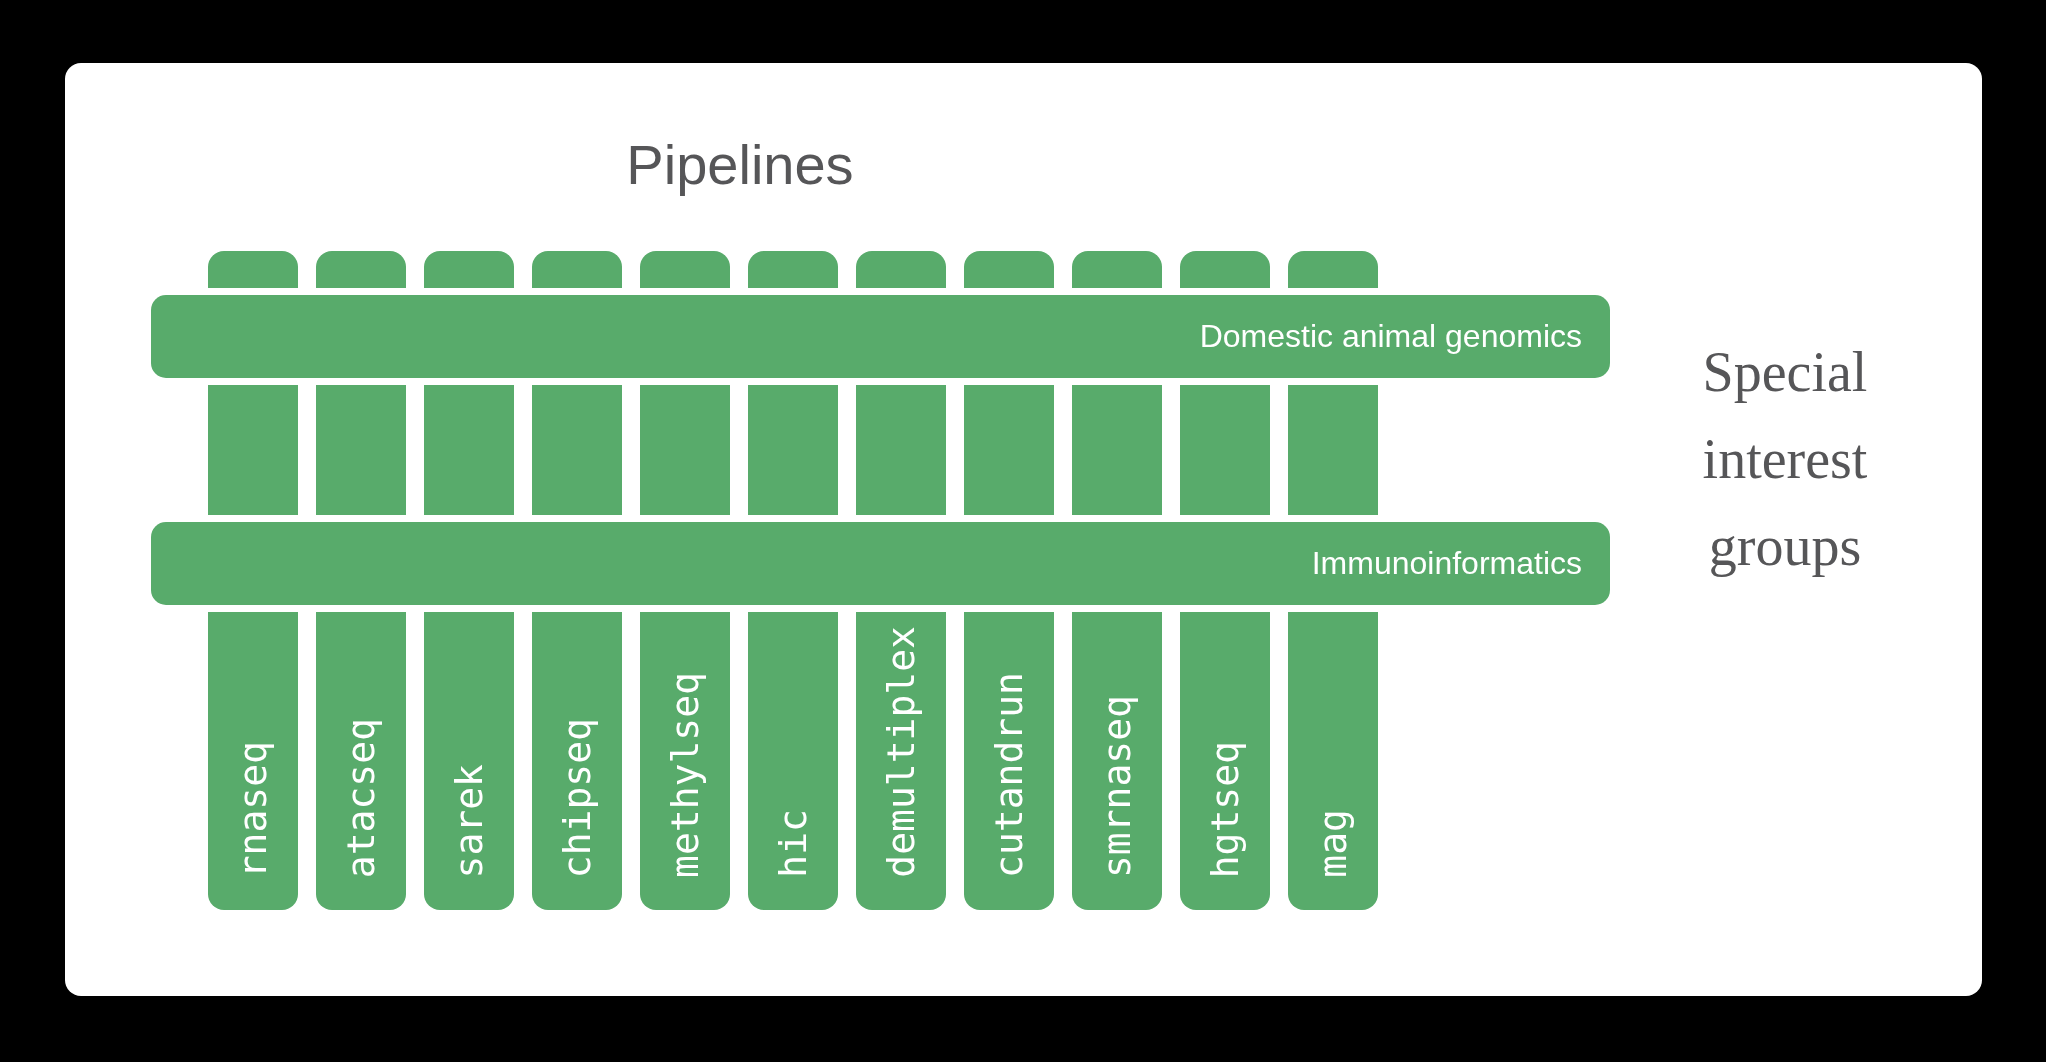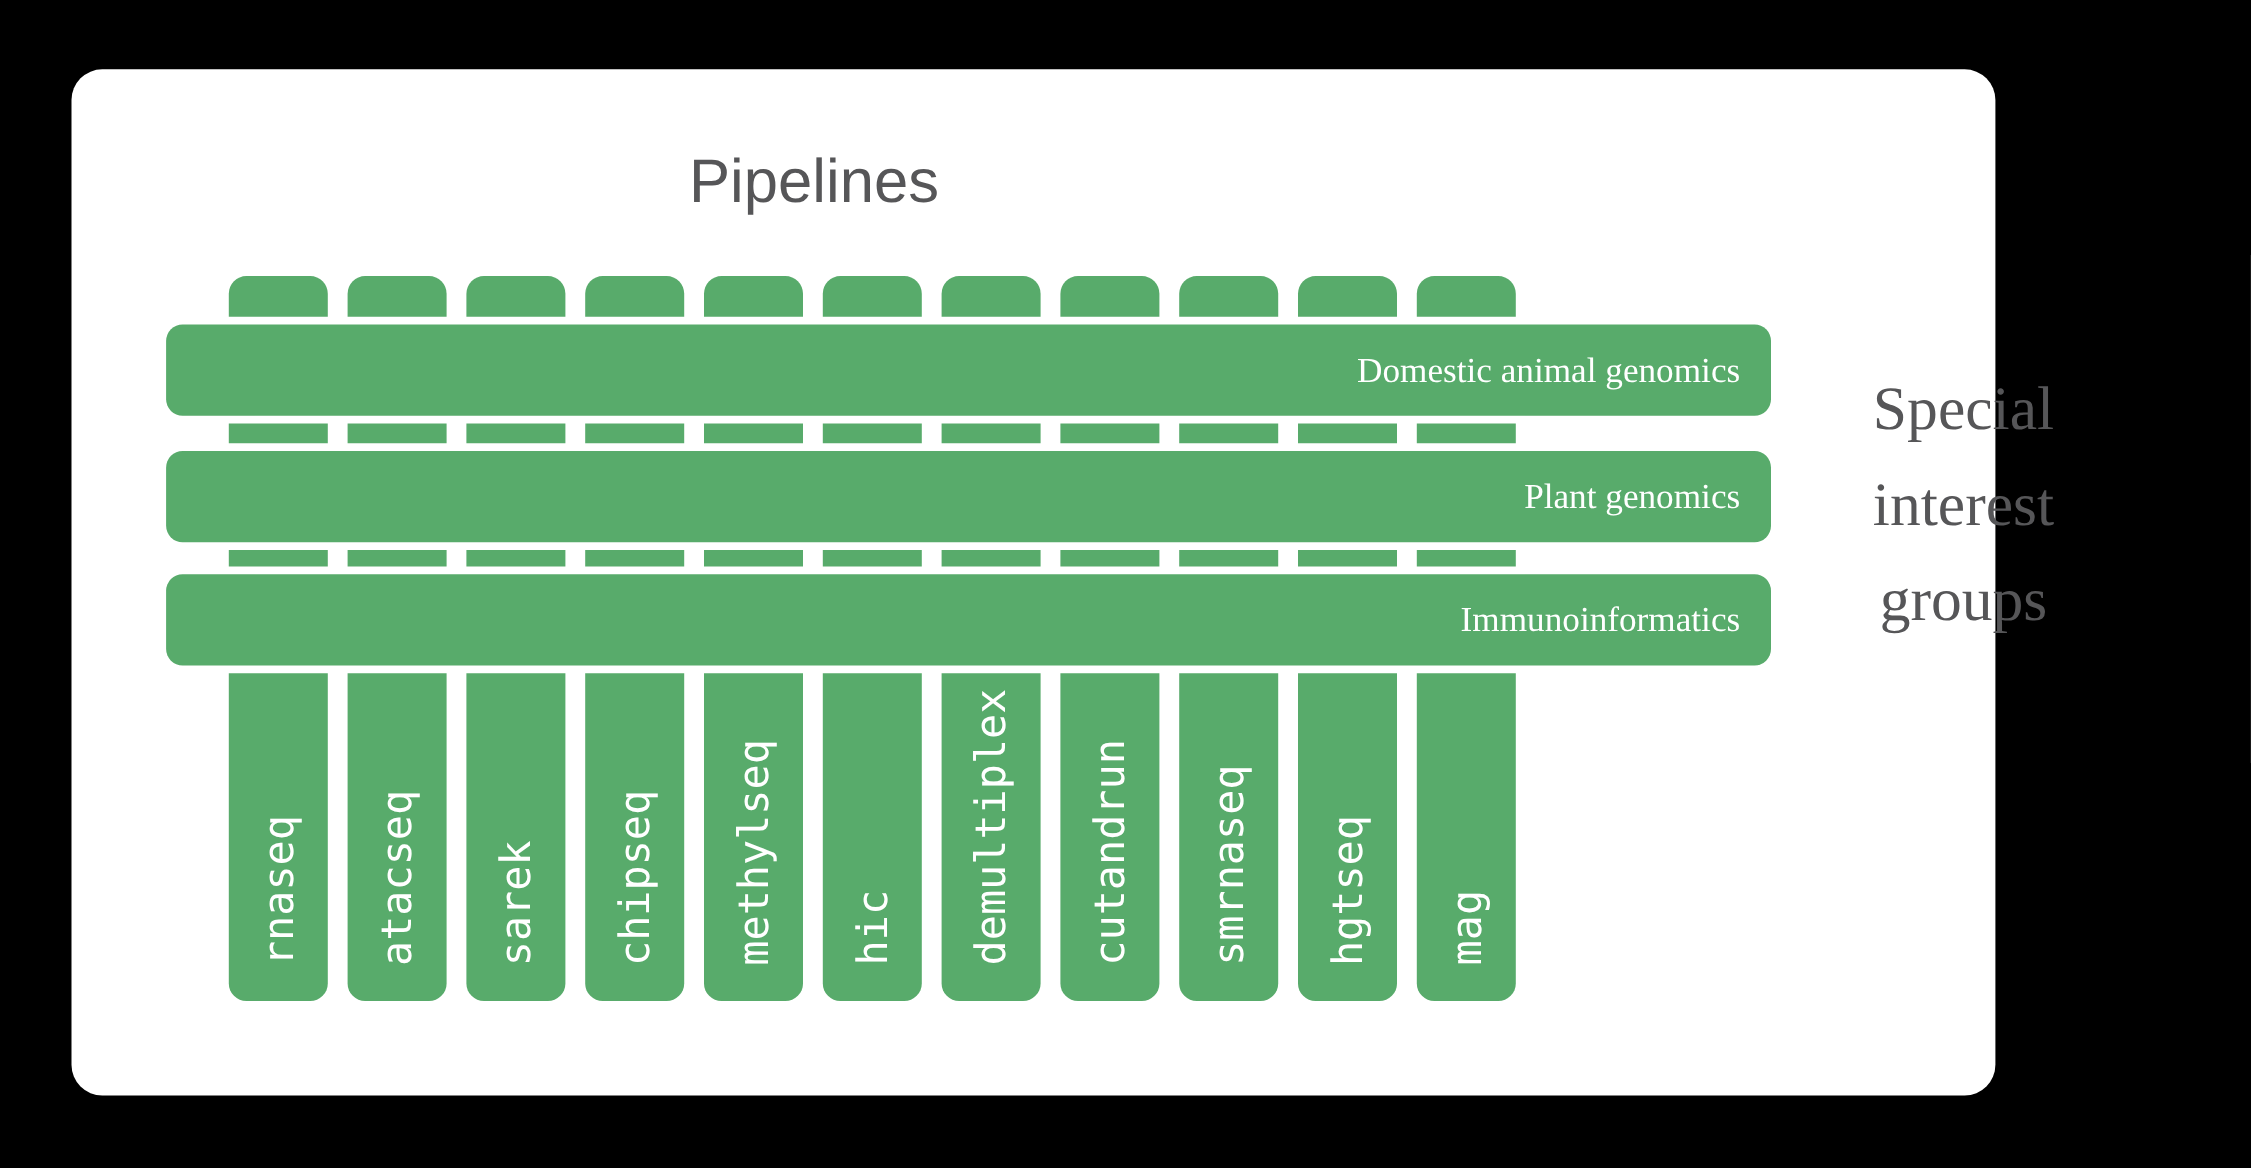--- a/index.html
+++ b/index.html
@@ -12,24 +12,24 @@
     width: 2046px;
     height: 1062px;
     background: var(--page-bg, #000000);
     overflow: hidden;
     font-family: "Liberation Sans", sans-serif;
   }
   .card {
     position: absolute;
     left: 65px;
     top: 63px;
-    width: 1749px;
+    width: 1917px;
     height: 933px;
     background: var(--card-bg, #ffffff);
-    border-radius: 28px;
+    border-radius: 16px;
   }
   .title {
     position: absolute;
     top: 68px;
     left: 375px;
     width: 600px;
     text-align: center;
     font-size: 56px;
     line-height: 1.2;
     color: var(--heading-gray, #565658);
@@ -80,21 +80,21 @@
     border-radius: 15px;
     box-shadow: 0 0 0 7px var(--card-bg, #ffffff);
     z-index: 2;
     display: flex;
     align-items: center;
     justify-content: flex-end;
     padding-right: 28px;
     box-sizing: border-box;
   }
   .hlabel {
-    font-family: Liberation Serif, serif;
+    font-family: Liberation Sans, sans-serif;
     font-size: 32px;
     color: var(--bar-text, #ffffff);
     white-space: nowrap;
   }
 </style>
 </head>
 <body>
 
 <div id="canvas">
   <div class="card">
@@ -131,23 +131,20 @@
     <div class="vbar" style="left:1115px">
         <span class="vlabel">hgtseq</span>
       </div>
     <div class="vbar" style="left:1223px">
         <span class="vlabel">mag</span>
       </div>
 
     <div class="hbar" style="top:232px">
         <span class="hlabel">Domestic animal genomics</span>
       </div>
-    <div class="hbar" style="top:347px">
-        <span class="hlabel">Plant genomics</span>
-      </div>
     <div class="hbar" style="top:459px">
         <span class="hlabel">Immunoinformatics</span>
       </div>
 
     <div class="side-heading">Special
 interest
 groups</div>
 
   </div>
 </div>

